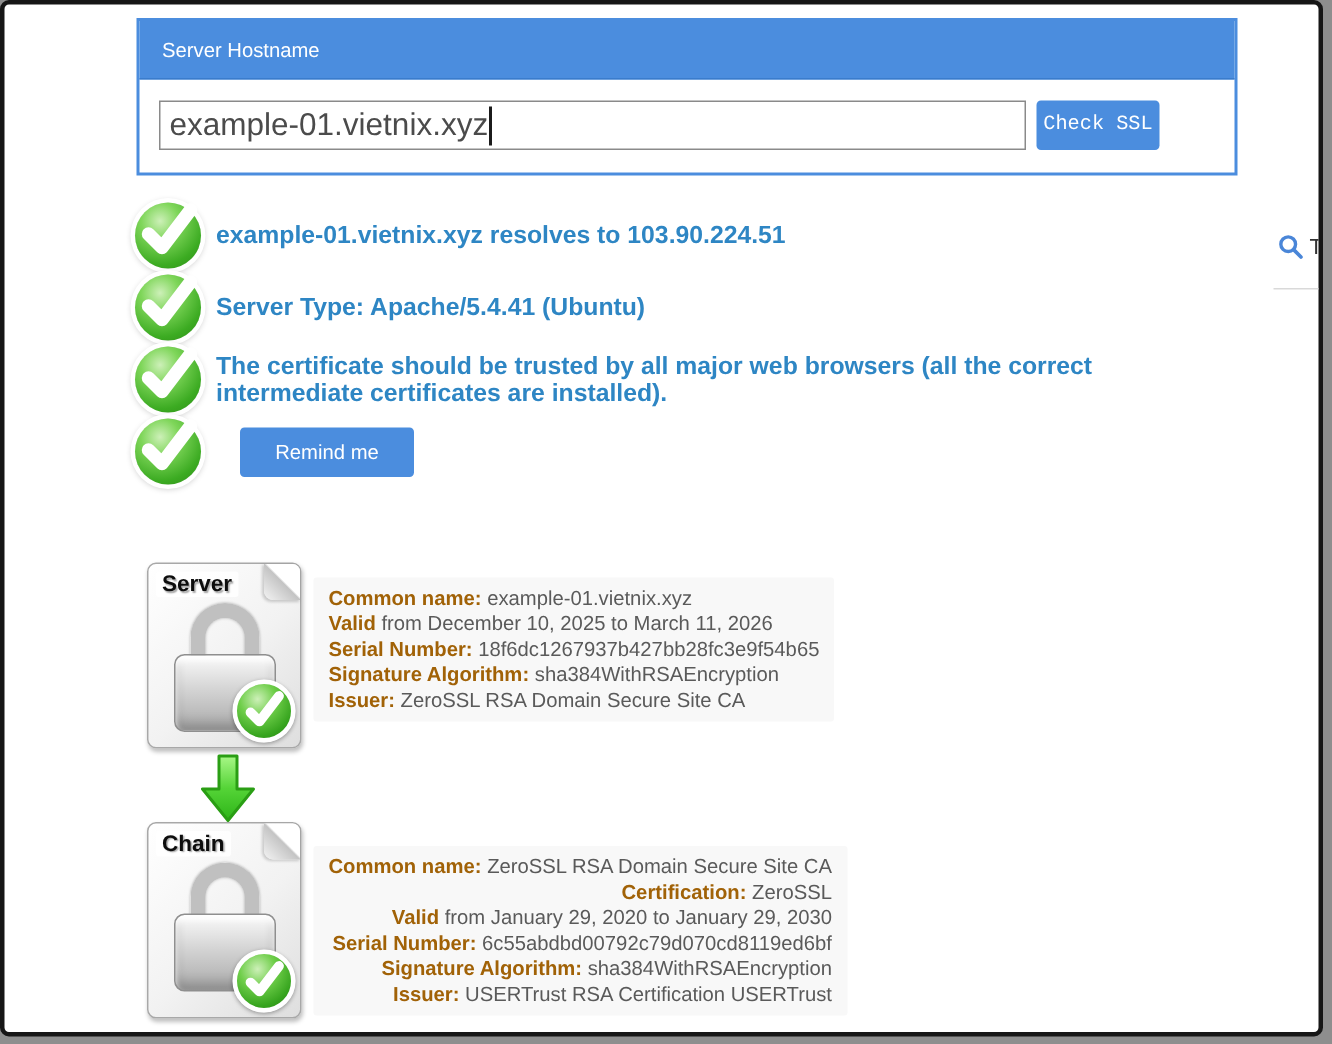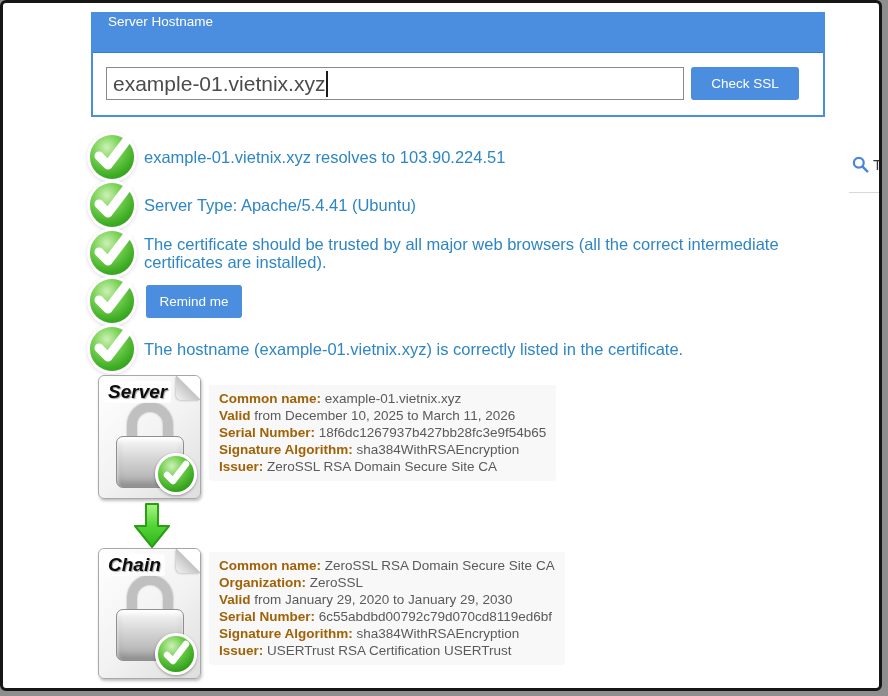--- a/index.html
+++ b/index.html
@@ -18,53 +18,53 @@
     overflow:hidden;
   }
 
   
   .panel {
     position:absolute; left:88px; top:9px; width:734px; height:105px;
     border:2px solid #4b8dde; background:#fff;
   }
   .panel-header {
     height:39px; background:#4b8dde; border-bottom:1px solid #3a7ccc;
-    display:flex; padding-left:15px;
+    display:flex; align-items:center; padding-left:15px;
     color:#fff; font-size:13.5px;
   }
   .panel-body { position:relative; height:62px; }
   .hostname-input {
     position:absolute; left:13px; top:14px; width:578px; height:33px;
     border:1px solid #8a8a8a; background:#fff;
     display:flex; align-items:center; padding-left:6px;
     font-size:21px; color:#4b4b4b; white-space:nowrap; overflow:hidden;
     cursor:text;
   }
   .caret { display:inline-block; width:2px; height:26px; background:#1b1b1b; margin-left:1px; }
   .btn {
     background:#4b8dde; color:#fff; border:none; border-radius:3px;
     font-size:13.5px; font-family:"Liberation Sans", sans-serif; cursor:pointer;
   }
-  .check-btn { position:absolute; left:598px; top:14px; width:108px; height:33px; }
+  .check-btn { position:absolute; left:598px; top:14px; width:82px; height:33px;font-family:Liberation Mono, monospace; }
 
   
   .status-list { position:absolute; left:87px; top:132px; width:700px; }
   .status-row { display:flex; align-items:center; min-height:44px; margin-bottom:4px; }
   .check-icon {
     flex:0 0 44px; width:44px; height:44px; border-radius:50%;
     background:radial-gradient(circle at 38% 28%, #cdf0b8 0%, #7fd65a 30%, #3cab22 70%, #2c8c15 100%);
     box-shadow:0 0 0 3px #ffffff, 0 1px 4px 2px rgba(0,0,0,.22);
     position:relative; margin-right:10px;
   }
   .check-icon svg { position:absolute; left:-2px; top:-4px; overflow:visible; }
   .status-text {
-    color:#2e86c4; font-size:16.5px; font-weight:400; line-height:18px;
+    color:#2e86c4; font-size:16.5px; font-weight:700; line-height:18px;
     max-width:692px;
   }
-  .remind-btn { width:96px; height:33px; margin-left:2px; flex:0 0 auto; }
+  .remind-btn { width:116px; height:33px; margin-left:16px; flex:0 0 auto; }
 
   
   .cert-section { position:absolute; left:95px; display:flex; }
   .cert-section.server { top:372px; }
   .cert-section.chain  { top:545px; }
   .cert-icon {
     position:relative; width:103px; flex:0 0 103px;
     background:linear-gradient(135deg, #ffffff 0%, #f2f2f2 55%, #dedede 100%);
     border:1px solid #a8a8a8; border-radius:6px;
     box-shadow:1px 2px 3px rgba(0,0,0,.25);
@@ -72,23 +72,23 @@
   .cert-section.server .cert-icon { height:124px; }
   .cert-section.chain  .cert-icon { height:131px;text-align:center; }
   .fold {
     position:absolute; top:0; right:0; width:24px; height:24px;
     background:linear-gradient(225deg, #ffffff 0%, #ffffff 46%, #c4c4c4 50%, #f4f4f4 100%);
     border-bottom-left-radius:6px; border-top-right-radius:5px;
     box-shadow:-1px 1px 2px rgba(0,0,0,.18);
   }
   .cert-label {
     position:absolute; top:5px; left:5px; z-index:3;
-    font-size:19px; font-weight:bold; color:#0d0d0d;
+    font-size:15px; font-weight:bold; color:#0d0d0d;
     text-shadow:1px 1px 1px rgba(0,0,0,.35);
-    background:rgba(255,255,255,.85); padding:0 4px; border-radius:2px;font-style:italic;
+    background:rgba(255,255,255,.85); padding:0 4px; border-radius:2px;
   }
   .lock { position:absolute; left:50%; top:26px; transform:translateX(-50%); width:68px; }
   .shackle {
     width:46px; height:42px; margin:0 auto;
     border:10px solid #c0c0c0; border-bottom:none;
     border-radius:23px 23px 0 0;
     box-shadow:0 0 2px rgba(0,0,0,.35), inset 0 0 2px rgba(0,0,0,.25);
   }
   .lock-body {
     width:68px; height:52px; margin-top:-8px; border-radius:7px;
@@ -101,21 +101,21 @@
     background:radial-gradient(circle at 38% 28%, #cdf0b8 0%, #6fce4a 35%, #36a41e 72%, #27810f 100%);
     border:3px solid #ffffff; box-shadow:0 1px 3px rgba(0,0,0,.35);
     z-index:4;
   }
   .badge svg { position:absolute; left:2px; top:2px; overflow:visible; }
   .cert-details {
     margin-left:8px; background:#f8f8f8; padding:5px 10px 6px 10px;
     align-self:flex-start; border-radius:2px;
   }
   .cert-section.server .cert-details { margin-top:10px; }
-  .cert-section.chain  .cert-details { margin-top:4px; }
+  .cert-section.chain  .cert-details { margin-top:16px;text-align:right; }
   .cert-line { font-size:13.5px; line-height:17px; color:#5a5a5a; white-space:nowrap; }
   .cert-line .fl { font-weight:bold; color:#a16207; }
 
   
   .down-arrow { position:absolute; left:128px; top:499px; width:42px; height:48px; }
 
   
   .sidebar-fragment {
     position:absolute; left:849px; top:153px;
     display:flex; align-items:center; gap:4px; cursor:pointer;
@@ -175,28 +175,20 @@
 
     <div class="status-row">
       <span class="check-icon">
         <svg width="48" height="48" viewBox="0 0 48 48">
             <path d="M11 25 L20 34 L39 9" fill="none" stroke="#ffffff" stroke-width="9" stroke-linecap="round" stroke-linejoin="round"></path>
           </svg>
       </span>
       <button class="btn remind-btn">Remind me</button>
     </div>
 
-    <div class="status-row">
-      <span class="check-icon">
-        <svg width="48" height="48" viewBox="0 0 48 48">
-            <path d="M11 25 L20 34 L39 9" fill="none" stroke="#ffffff" stroke-width="9" stroke-linecap="round" stroke-linejoin="round"></path>
-          </svg>
-      </span>
-      <div class="status-text">The hostname (example-01.vietnix.xyz) is correctly listed in the certificate.</div>
-    </div>
 
   </div>
 
   <div class="cert-section server">
     <div class="cert-icon">
       <div class="fold"></div>
       <div class="cert-label">Server</div>
       <div class="lock">
         <div class="shackle"></div>
         <div class="lock-body"></div>
@@ -238,21 +230,21 @@
         <div class="lock-body"></div>
       </div>
       <div class="badge">
         <svg width="32" height="32" viewBox="0 0 32 32">
             <path d="M7 17 L13 23 L26 6" fill="none" stroke="#ffffff" stroke-width="6.5" stroke-linecap="round" stroke-linejoin="round"></path>
           </svg>
       </div>
     </div>
     <div class="cert-details">
       <div class="cert-line"><span class="fl">Common name:</span> <span class="fv">ZeroSSL RSA Domain Secure Site CA</span></div>
-      <div class="cert-line"><span class="fl">Organization:</span> <span class="fv">ZeroSSL</span></div>
+      <div class="cert-line"><span class="fl">Certification:</span> <span class="fv">ZeroSSL</span></div>
       <div class="cert-line"><span class="fl">Valid</span> <span class="fv">from January 29, 2020 to January 29, 2030</span></div>
       <div class="cert-line"><span class="fl">Serial Number:</span> <span class="fv">6c55abdbd00792c79d070cd8119ed6bf</span></div>
       <div class="cert-line"><span class="fl">Signature Algorithm:</span> <span class="fv">sha384WithRSAEncryption</span></div>
       <div class="cert-line"><span class="fl">Issuer:</span> <span class="fv">USERTrust RSA Certification USERTrust</span></div>
     </div>
   </div>
 
   <div class="sidebar-fragment">
     <svg width="17" height="17" viewBox="0 0 18 18">
       <circle cx="7.2" cy="7.2" r="5.2" fill="none" stroke="#4a86d8" stroke-width="2.4"></circle>

